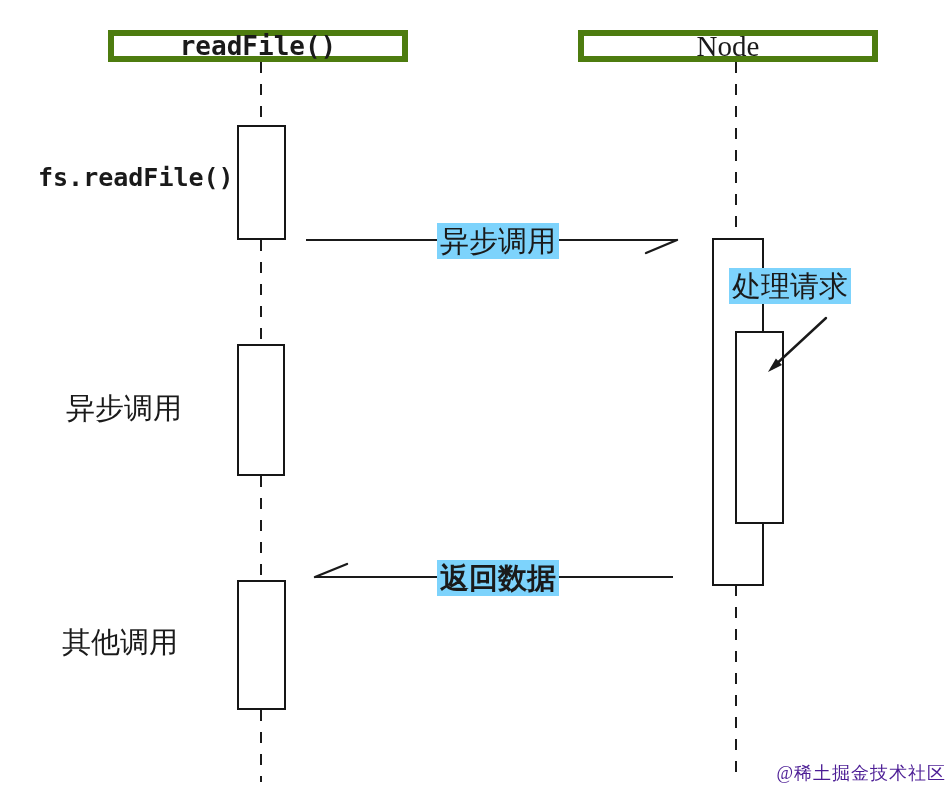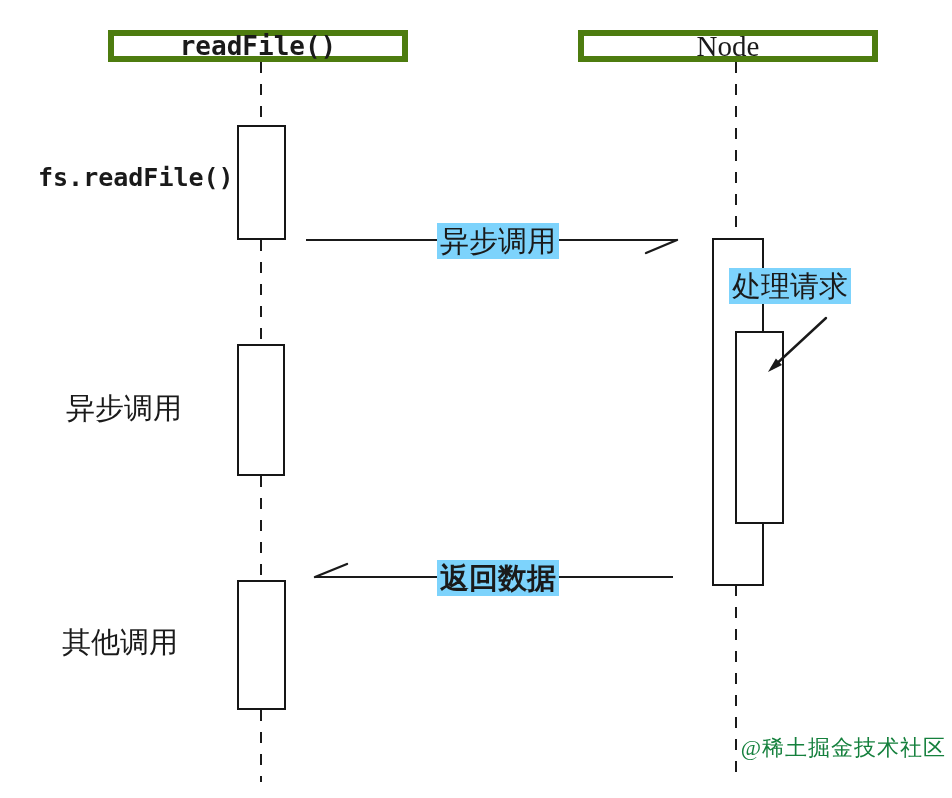--- a/index.html
+++ b/index.html
@@ -69,24 +69,24 @@
   }
   .lbl.onLine { background: #7dd3fc; padding: 0 3px; }
 
   svg.arrow { position: absolute; overflow: visible; z-index: 5; }
   svg.arrow line { stroke: #1a1a1a; stroke-width: 2.4; stroke-linecap: round; }
   svg.arrow polygon { fill: #1a1a1a; }
 
   #watermark {
     position: absolute;
     right: 6px;
-    top: 733px;
-    font-size: 22px;
+    top: 761px;
+    font-size: 18px;
     letter-spacing: 1px;
-    color: #15803d;
+    color: #4c1d95;
     z-index: 1;
   }
 </style>
 </head>
 <body>
 
 <div id="canvas">
 
   <div class="abs participant mono" style="left:108px; top:30px; width:300px; height:32px;">readFile()</div>
   <div class="abs participant serif" style="left:578px; top:30px; width:300px; height:32px;">Node</div>

